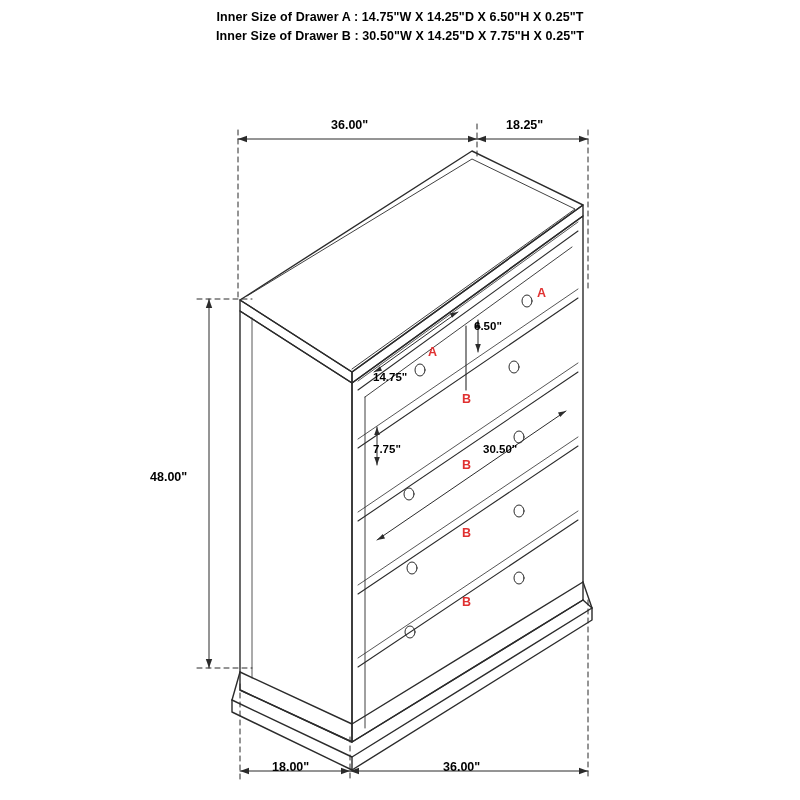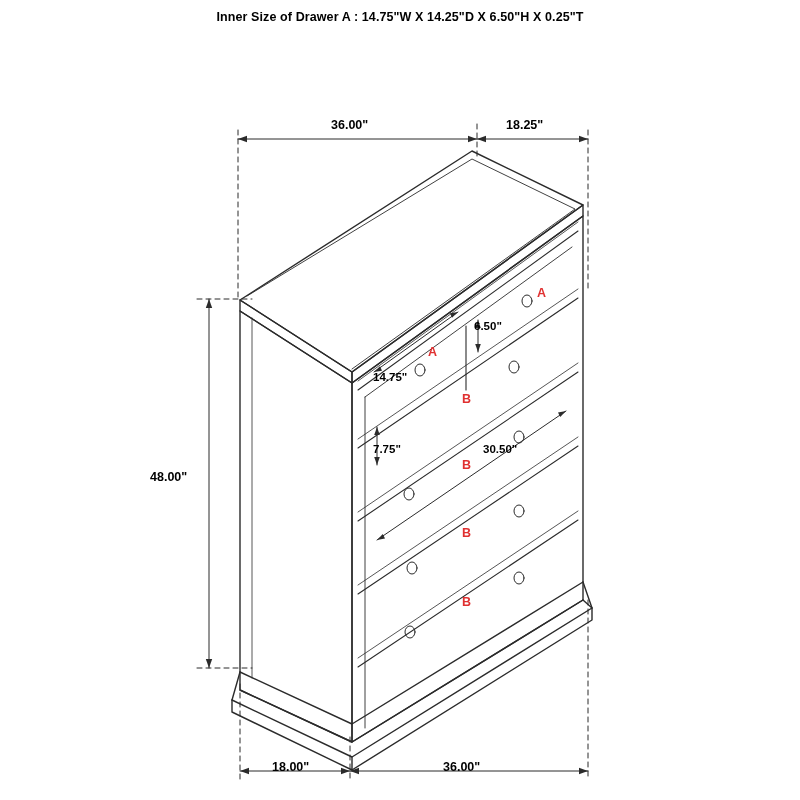--- a/index.html
+++ b/index.html
@@ -56,20 +56,21 @@
     white-space: nowrap;
   }
 </style>
 </head>
 <body>
 
 <div id="stage">
 
   <div class="header">
     <div>Inner Size of Drawer A : 14.75"W X 14.25"D X 6.50"H X 0.25"T</div>
+    <div>Inner Size of Drawer B : 30.50"W X 14.25"D X 7.75"H X 0.25"T</div>
   </div>
 
   <svg width="800" height="800" viewBox="0 0 800 800">
     <g fill="none" stroke="#2b2b2b" stroke-width="1.4" stroke-linejoin="round" stroke-linecap="round">
 
       <g stroke-width="1" stroke-dasharray="5,4">
         <line x1="238" y1="130" x2="238" y2="300"></line>
         <line x1="477" y1="124" x2="477" y2="160"></line>
         <line x1="588" y1="130" x2="588" y2="290"></line>
       </g>

